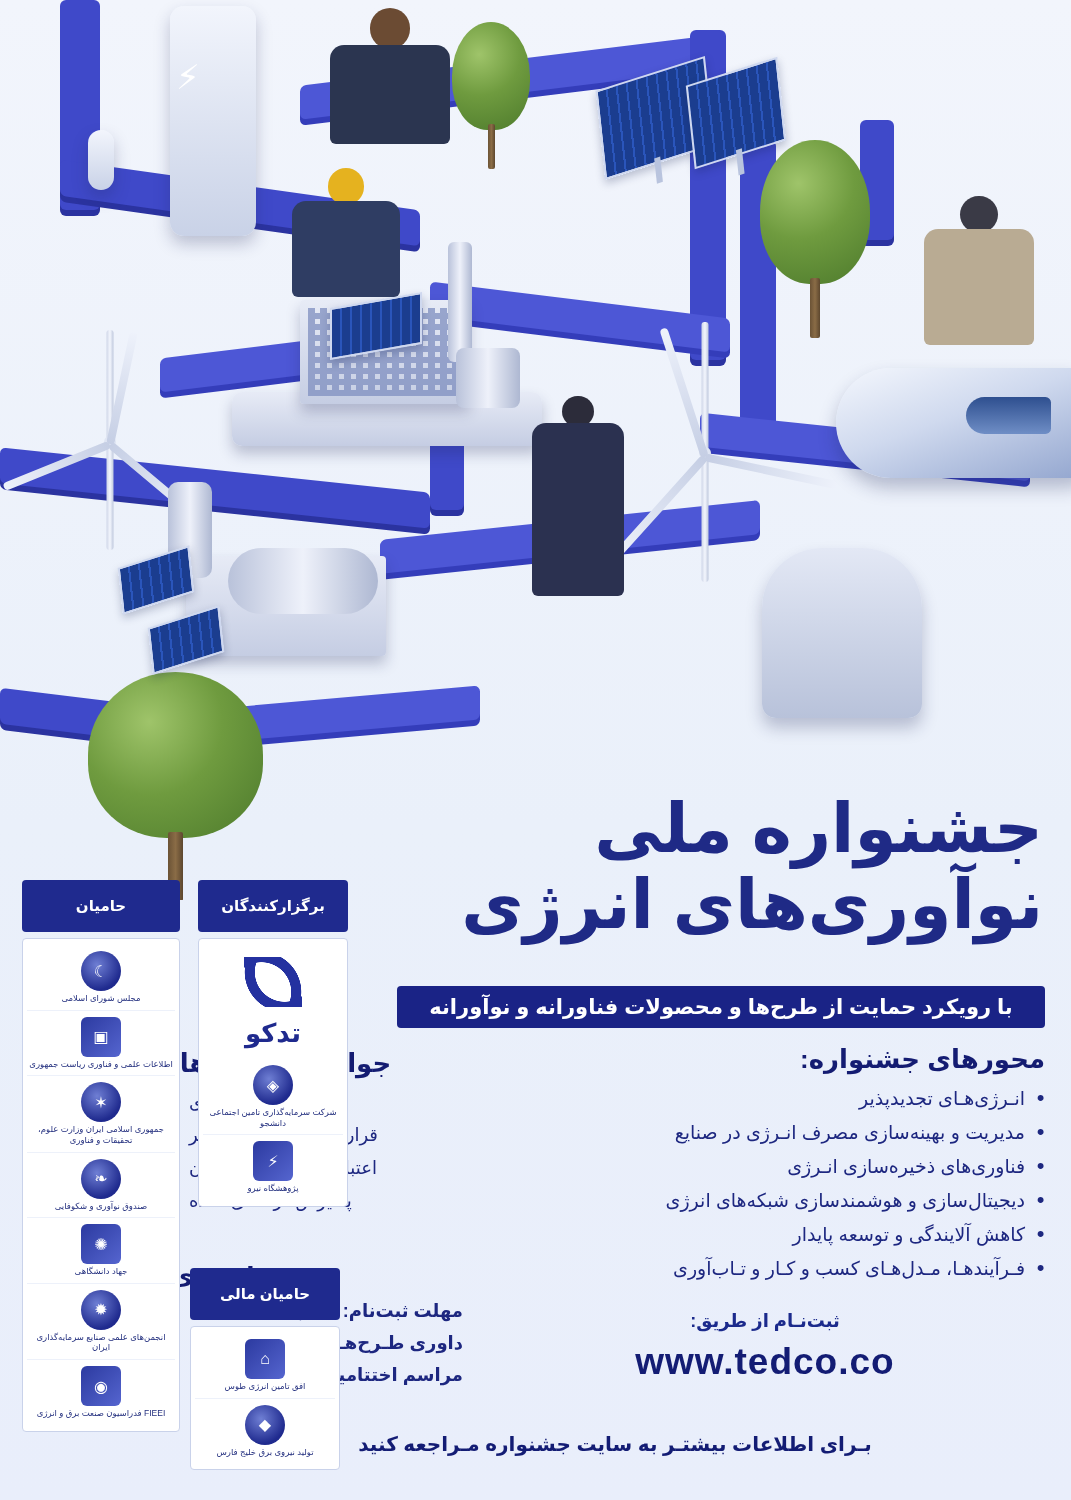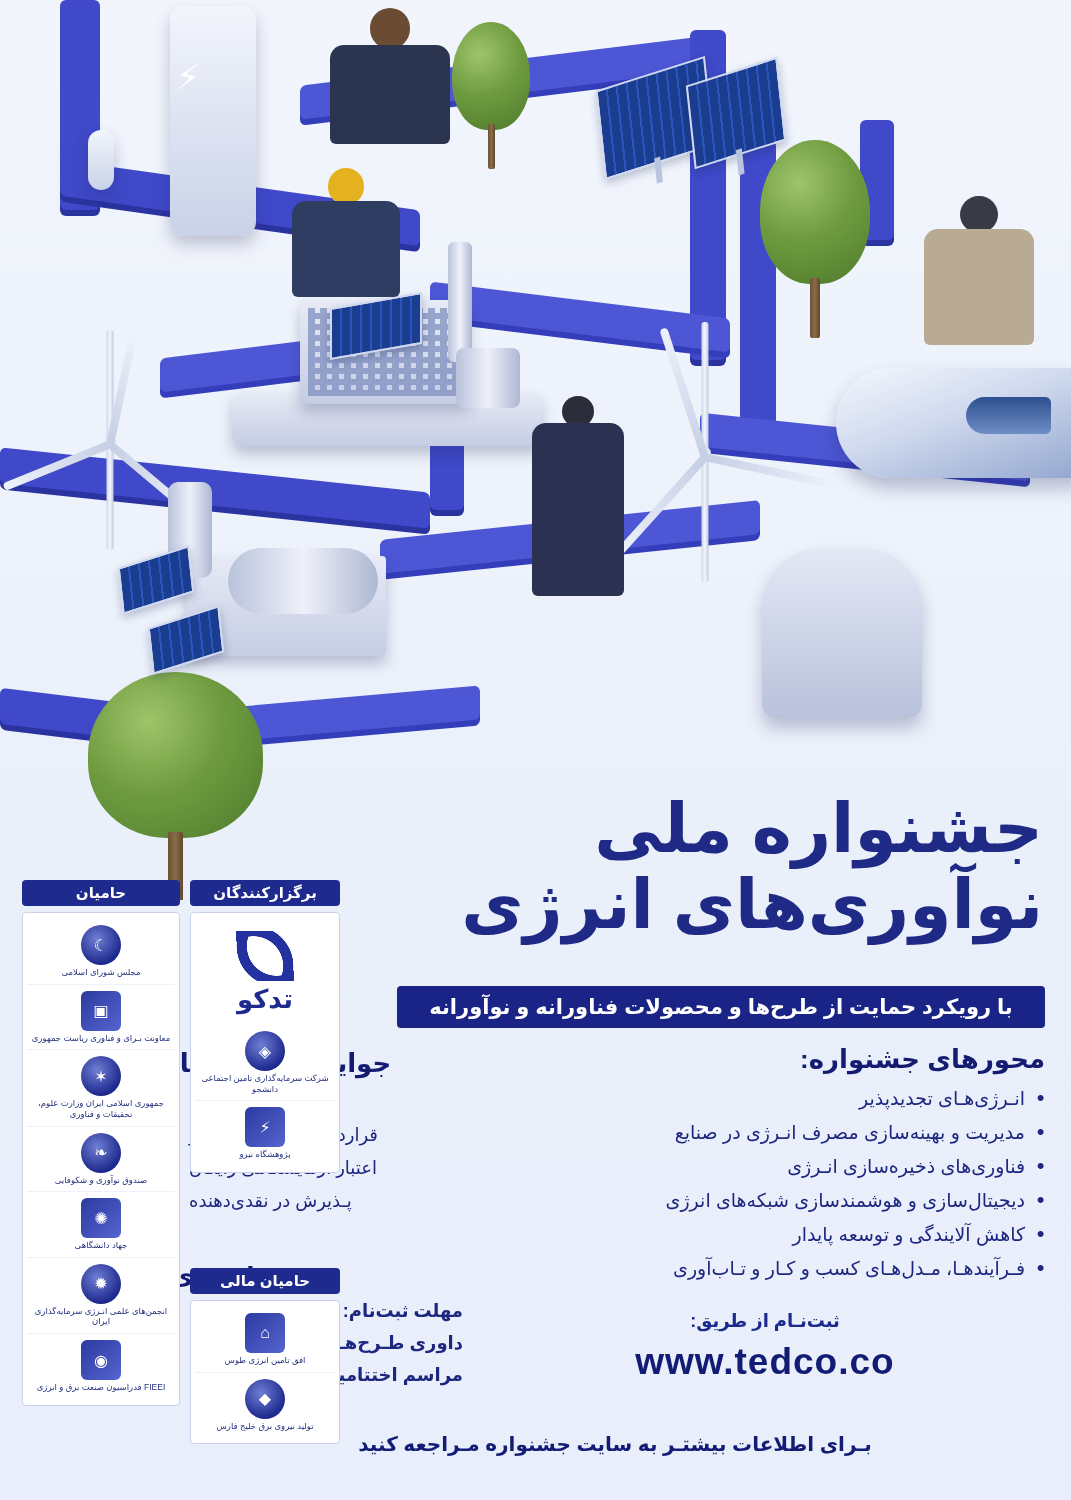--- a/index.html
+++ b/index.html
@@ -192,46 +192,46 @@
   .footer-note {
     position:absolute; right: 26px; top: 1432px; width: 860px;
     text-align: center; color:#131c74; font-size: 20px; font-weight:bold; direction: rtl;
   }
 
   
   .sponsors { position:absolute; left: 14px; top: 880px; width: 330px; }
   .sp-col { position:absolute; top:0; }
   .sp-head {
     background:#1f2a8e; color:#fff; font-size: 15px; font-weight:bold;
-    text-align:center; padding: 4px 0; border-radius: 4px; direction: rtl;
+    text-align:center; padding: 17px 0; border-radius: 4px; direction: rtl;
   }
   .sp-box {
     margin-top: 6px; background:#fff; border:1px solid #c9d2ea; border-radius:4px;
     padding: 6px 4px;
   }
   .logo-item {
     display:flex; flex-direction:column; align-items:center; justify-content:center;
     gap: 2px; padding: 6px 2px; border-bottom: 1px solid #edf1fa;
   }
   .logo-item:last-child { border-bottom: none; }
   .logo-mark {
     width: 40px; height: 40px; border-radius: 50%;
     background: radial-gradient(circle at 40% 35%, #6f7fd4, #1f2a8e 70%);
     display:flex; align-items:center; justify-content:center;
     color:#fff; font-size: 16px; font-weight:bold;
   }
   .logo-mark.sq { border-radius: 6px; background: linear-gradient(135deg,#2c3aa0,#5565cf); }
   .logo-cap { font-size: 8.5px; color:#24307f; text-align:center; line-height:1.25; direction: rtl; }
 
-  .sp-org { left: 176px; width: 150px; }
+  .sp-org { left: 184px; width: 150px; }
   .sp-sup { left: 8px; width: 158px; }
   .sp-fin { left: 176px; top: 388px; width: 150px; }
 
   .big-logo {
-    display:flex; flex-direction:column; align-items:center; gap:3px; padding: 12px 0 10px;
+    display:flex; flex-direction:column; align-items:center; gap:11px; padding: 12px 0 10px;
   }
   .big-logo .swoosh {
     width: 58px; height: 50px;
     background:
       radial-gradient(circle at 70% 30%, transparent 55%, #2431a0 56% 74%, transparent 75%),
       radial-gradient(circle at 30% 70%, transparent 55%, #2431a0 56% 74%, transparent 75%);
   }
   .big-logo .name { font-size: 26px; color:#1f2a8e; font-weight:bold; direction: rtl; }
 </style>
 </head>
@@ -405,37 +405,37 @@
 
     <div class="sp-col sp-sup">
       <div class="sp-head">حامیان</div>
       <div class="sp-box">
         <div class="logo-item">
           <div class="logo-mark">☾</div>
           <div class="logo-cap">مجلس شورای اسلامی</div>
         </div>
         <div class="logo-item">
           <div class="logo-mark sq">▣</div>
-          <div class="logo-cap">معاونت بـرای و فناوری ریاست جمهوری</div>
+          <div class="logo-cap">اطلاعات علمی و فناوری ریاست جمهوری</div>
         </div>
         <div class="logo-item">
           <div class="logo-mark">✶</div>
           <div class="logo-cap">جمهوری اسلامی ایران وزارت علوم، تحقیقات و فناوری</div>
         </div>
         <div class="logo-item">
           <div class="logo-mark">❧</div>
           <div class="logo-cap">صندوق نوآوری و شکوفایی</div>
         </div>
         <div class="logo-item">
           <div class="logo-mark sq">✺</div>
           <div class="logo-cap">جهاد دانشگاهی</div>
         </div>
         <div class="logo-item">
           <div class="logo-mark">✹</div>
-          <div class="logo-cap">انجمن‌های علمی انـرژی سرمایه‌گذاری ایران</div>
+          <div class="logo-cap">انجمن‌های علمی صنایع سرمایه‌گذاری ایران</div>
         </div>
         <div class="logo-item">
           <div class="logo-mark sq">◉</div>
           <div class="logo-cap">FIEEI فدراسیون صنعت برق و انرژی</div>
         </div>
       </div>
     </div>
 
     <div class="sp-col sp-fin">
       <div class="sp-head">حامیان مالی</div>

